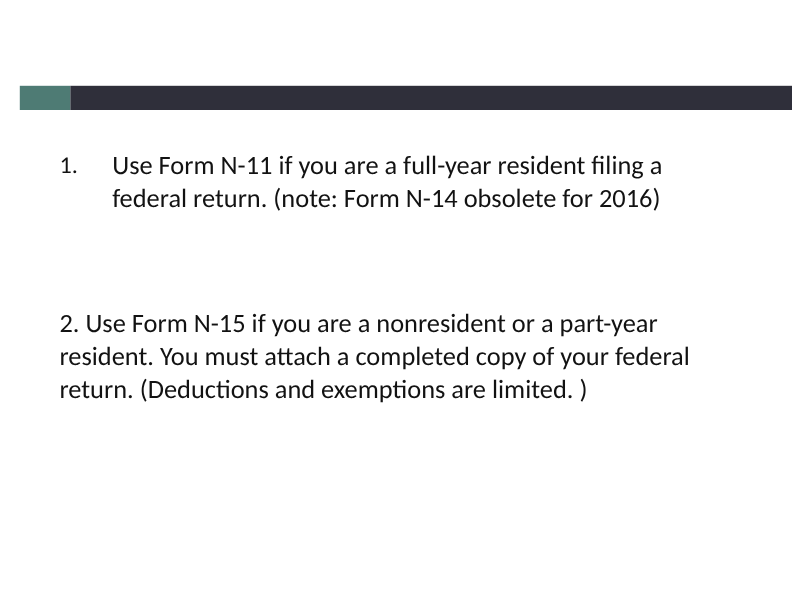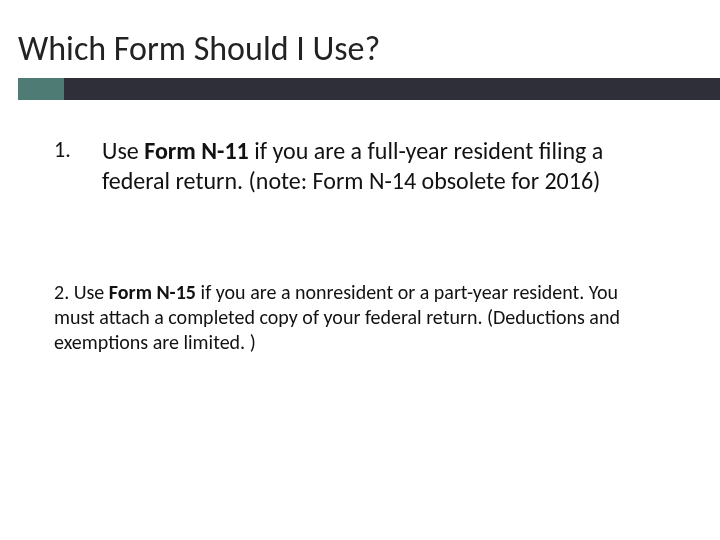--- a/index.html
+++ b/index.html
@@ -63,31 +63,30 @@
     margin-bottom: 84px;
   }
   .item1 .num {
     min-width: 48px;
     font-size: 22px;
   }
   .item1 .text {
     flex: 1;
   }
   .item2 {
-    font-size: 20px;
+    font-size: 24px;
     line-height: 1.25;
   }
-  .bold { font-weight: 700; }
+  .bold { font-weight: 400; }
 </style>
 </head>
 <body>
 
 <div class="slide">
 
-  <div class="title">Which Form Should I Use?</div>
 
   <div class="underline-bar">
     <div class="underline-accent" style="background:#4E7B74;"></div>
     <div class="underline-main" style="background:#2F2F3A;"></div>
   </div>
 
   <div class="body">
 
     <div class="item1">
       <div class="num">1.</div>

